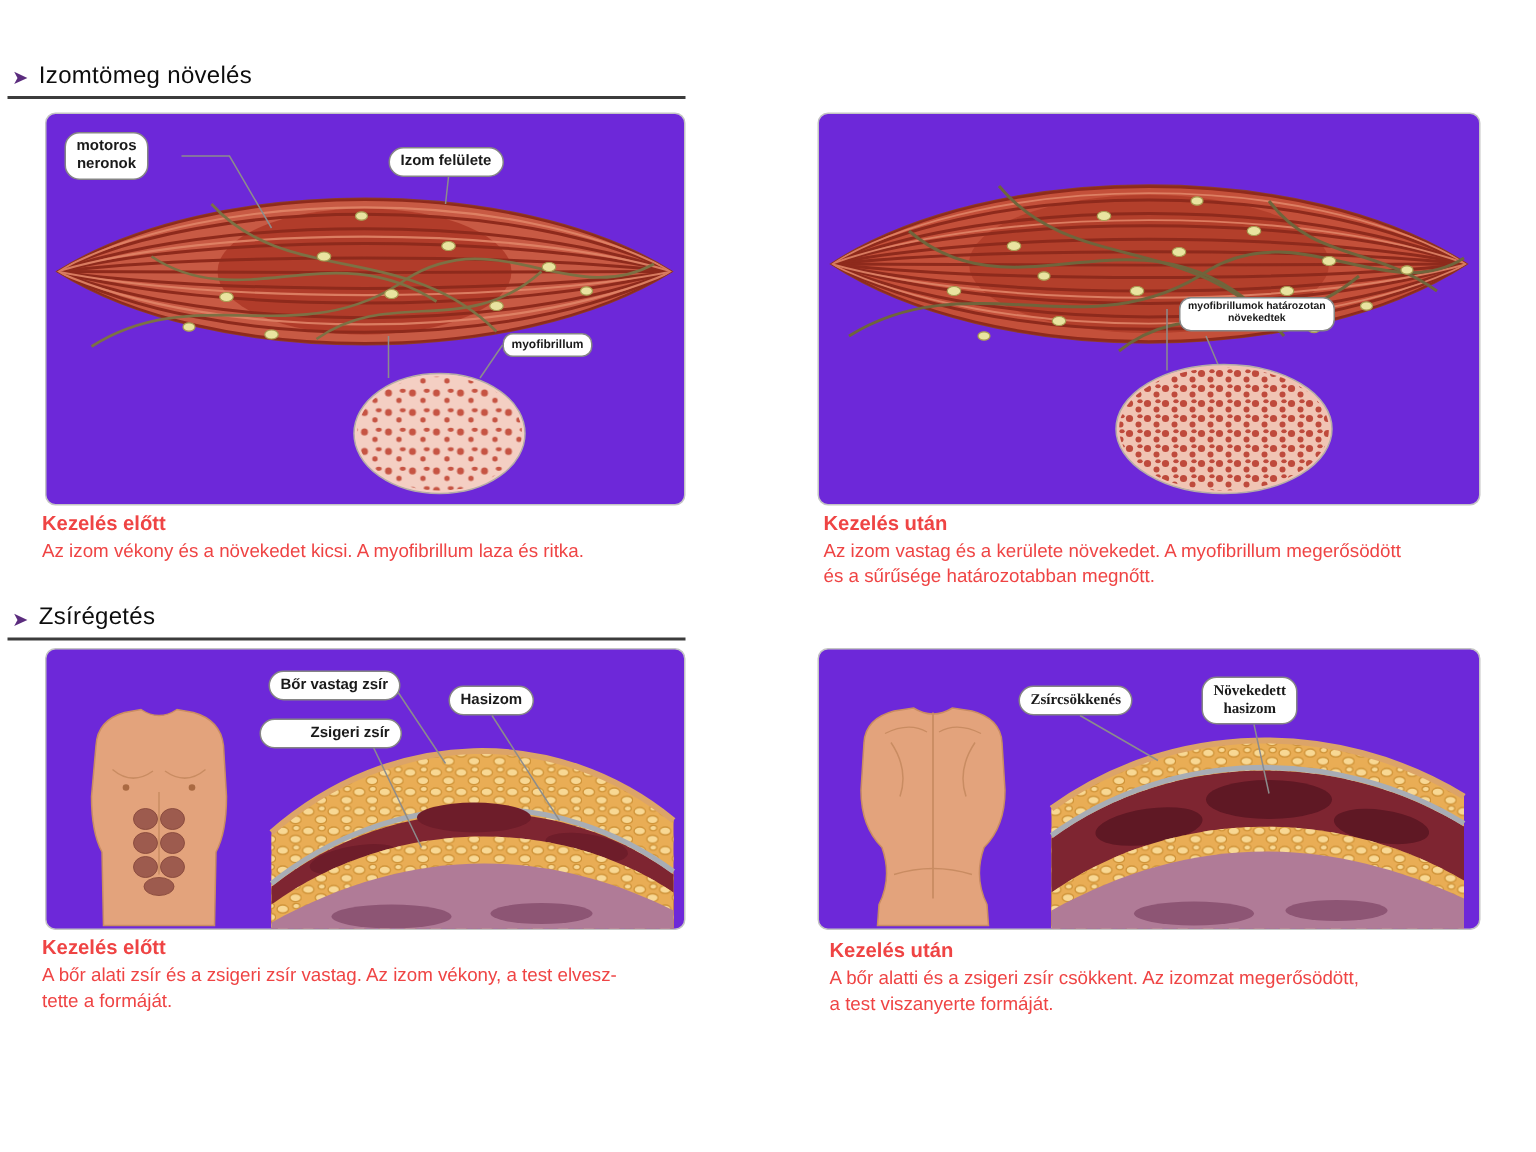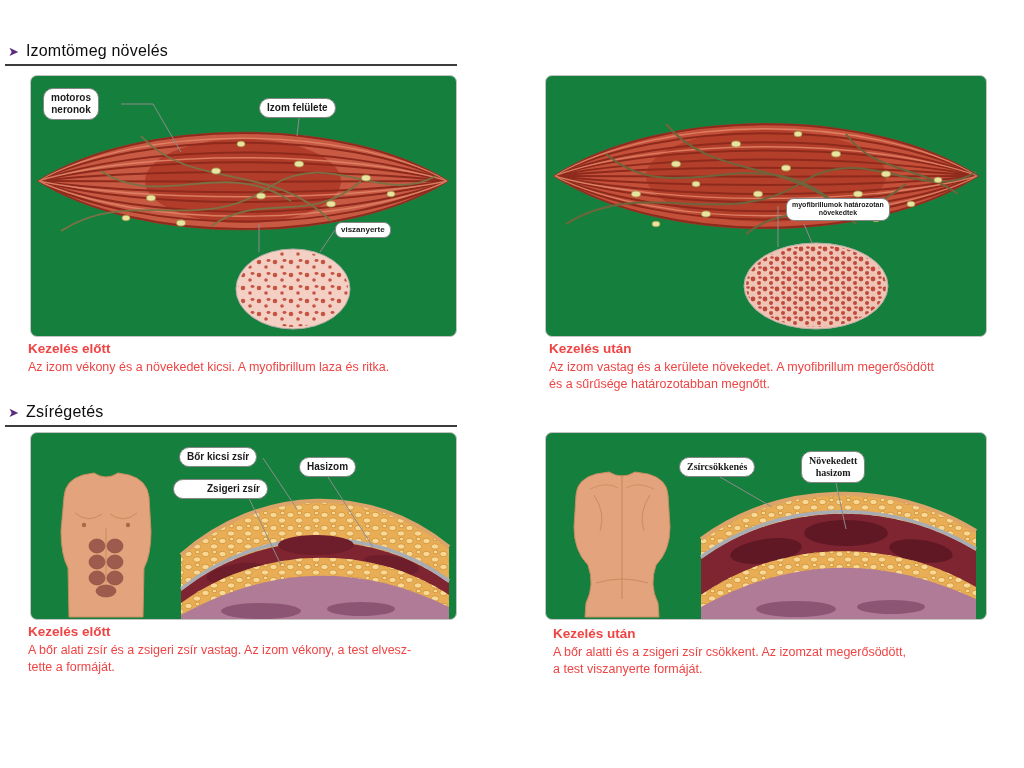--- a/index.html
+++ b/index.html
@@ -1,21 +1,21 @@
 <!DOCTYPE html>
 <html><head>
 <meta charset="utf-8">
 <style>
   html,body{margin:0;padding:0;background:#fff;}
   .page{position:relative;width:1024px;height:768px;background:#fff;font-family:"Liberation Sans",sans-serif;overflow:hidden;}
   .section-header{position:absolute;display:flex;align-items:center;gap:7px;}
   .arrow-bullet{color:#5b2c7e;font-size:13px;line-height:1;}
   .section-title{font-size:16px;font-weight:normal;color:#0d0d0d;letter-spacing:.2px;}
   .rule{position:absolute;height:2px;background:#3c3c3c;}
-  .panel{position:absolute;border:1px solid #c4c4c4;border-radius:7px;background:#15803d;overflow:hidden;}
+  .panel{position:absolute;border:1px solid #c4c4c4;border-radius:7px;background:#6d28d9;overflow:hidden;}
   .illu{position:absolute;left:0;top:0;width:100%;height:100%;}
   .callout{position:absolute;background:#fff;border:1px solid #858585;border-radius:10px;padding:3px 7px;
            font-size:10px;font-weight:bold;color:#1a1a1a;text-align:center;line-height:1.2;white-space:nowrap;}
   .callout.small{font-size:8px;padding:2px 5px;border-radius:7px;}
   .callout.tiny{font-size:7px;padding:2px 5px;border-radius:8px;}
   .caption{position:absolute;color:#ef4444;}
   .caption-title{font-size:13.5px;font-weight:bold;margin-bottom:3px;}
   .caption-line{font-size:12.5px;line-height:17px;white-space:nowrap;}
 </style>
 </head>
@@ -93,21 +93,21 @@
       <g>
         <ellipse cx="262" cy="213" rx="57" ry="40" fill="#f4cfc3" stroke="#b5aca6"></ellipse>
         <ellipse cx="262" cy="213" rx="55" ry="38" fill="url(#dotsA)"></ellipse>
       </g>
     </svg>
     <div class="callout" style="left:12px;top:12px;">
       <div>motoros</div>
       <div>neronok</div>
     </div>
     <div class="callout" style="left:228px;top:22px;">Izom felülete</div>
-    <div class="callout small" style="left:304px;top:146px;">viszanyerte</div>
+    <div class="callout small" style="left:304px;top:146px;">myofibrillum</div>
   </div>
 
   <div class="panel" style="left:545px;top:75px;width:440px;height:260px;">
     <svg class="illu" viewBox="0 0 440 260" preserveAspectRatio="none">
       <defs>
         <clipPath id="lensB">
             <path d="M8,100 C115,30 325,30 432,100 C325,170 115,170 8,100 Z"></path>
           </clipPath>
         <pattern id="dotsB" width="12" height="10" patternUnits="userSpaceOnUse">
           <circle cx="3" cy="3" r="2.4" fill="#bf4a3c"></circle>
@@ -241,21 +241,21 @@
           <ellipse cx="230" cy="178" rx="40" ry="8"></ellipse>
             <ellipse cx="330" cy="176" rx="34" ry="7"></ellipse>
         </g>
       </g>
       <g stroke="#8c8c8c" stroke-width="1" fill="none">
         <line x1="232" y1="25" x2="266" y2="76"></line>
         <line x1="214" y1="57" x2="250" y2="132"></line>
         <line x1="297" y1="44" x2="342" y2="114"></line>
       </g>
     </svg>
-    <div class="callout" style="left:148px;top:14px;">Bőr kicsi zsír</div>
+    <div class="callout" style="left:148px;top:14px;">Bőr vastag zsír</div>
     <div class="callout" style="left:142px;top:46px;padding-left:33px;">Zsigeri zsír</div>
     <div class="callout" style="left:268px;top:24px;">Hasizom</div>
   </div>
 
   <div class="panel" style="left:545px;top:432px;width:440px;height:186px;font-family:Liberation Serif, serif;">
     <svg class="illu" viewBox="0 0 440 186" preserveAspectRatio="none">
       <defs>
         <pattern id="cellsB" width="17" height="13" patternUnits="userSpaceOnUse">
           <ellipse cx="4.5" cy="4" rx="3.8" ry="2.7" fill="#f8d894" stroke="#cf9338" stroke-width="0.9"></ellipse>
           <ellipse cx="13" cy="9.5" rx="3.8" ry="2.7" fill="#f8d894" stroke="#cf9338" stroke-width="0.9"></ellipse>

